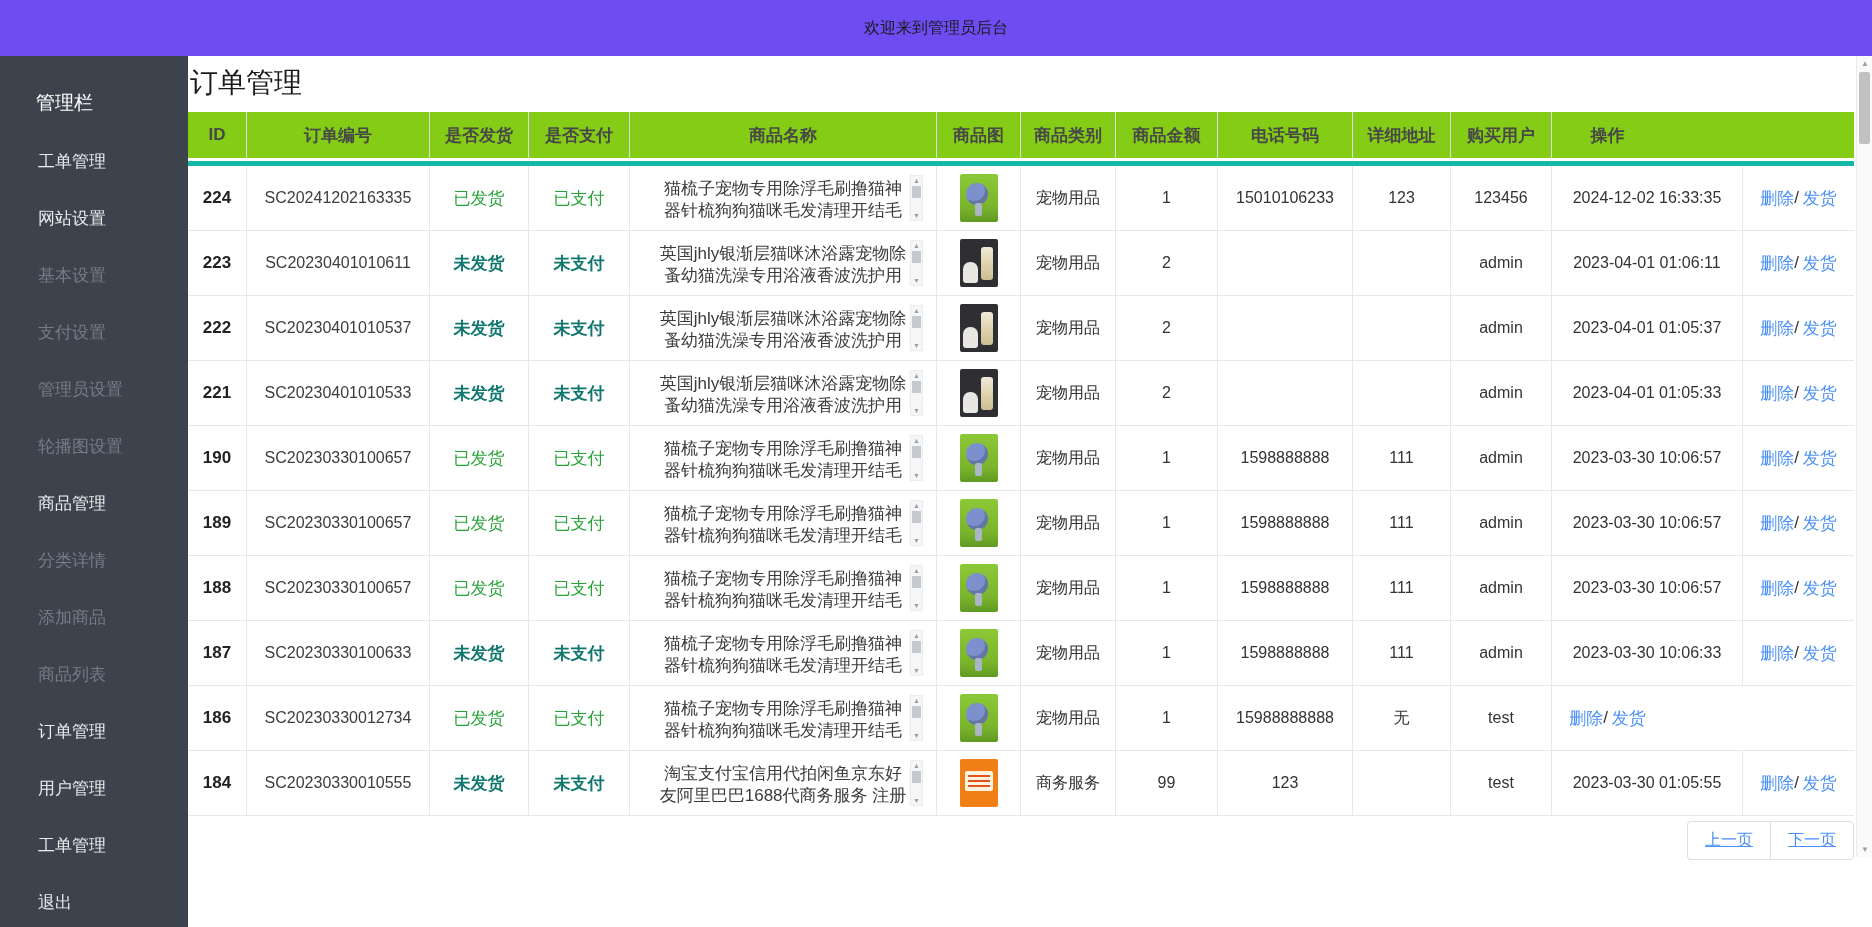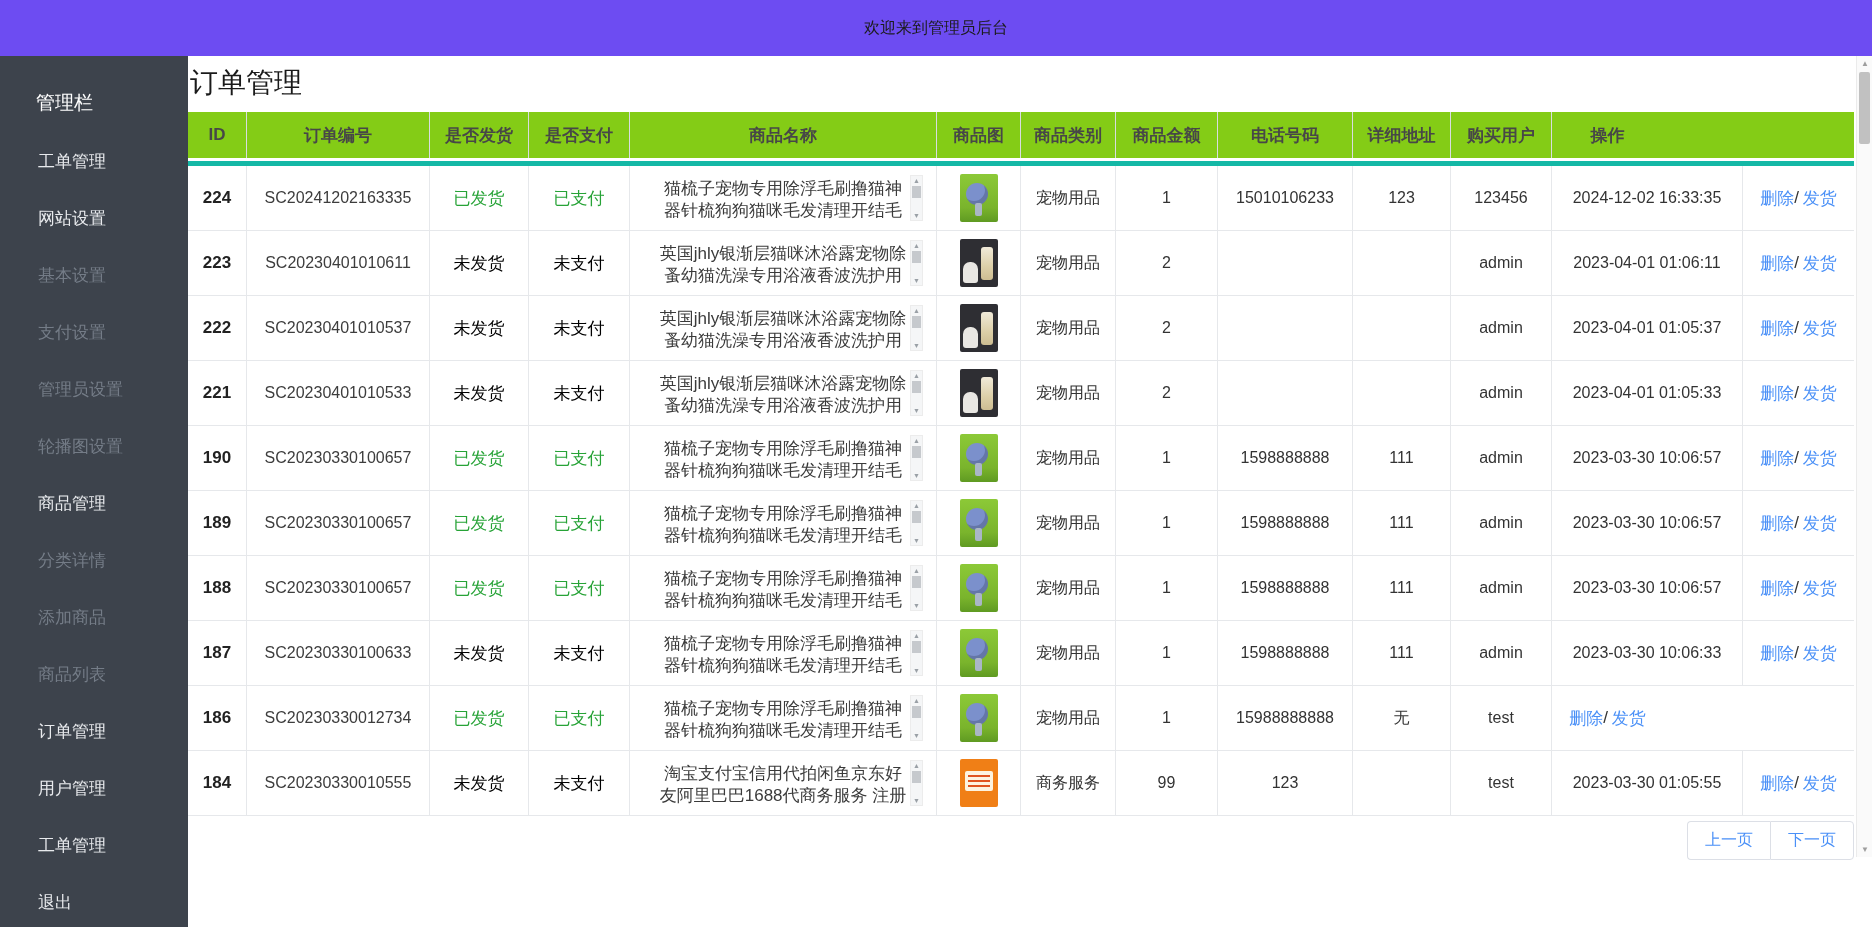--- a/index.html
+++ b/index.html
@@ -34,21 +34,21 @@
   .td:last-child { border-right:none; }
 
   .c0{width:59px}.c1{width:183px}.c2{width:99px}.c3{width:101px}.c4{width:307px}
   .c5{width:84px}.c6{width:95px}.c7{width:102px}.c8{width:135px}.c9{width:98px}
   .c10{width:101px}.c11{width:191px}.c12{width:111px}
 
   .id-cell { font-weight:bold; font-size:17px; color:#222; }
   .order-no { color:#3d3d3d; }
   .status { font-size:17px; }
   .status.green { color:#27a337; }
-  .status.red { color:#000000; }
+  .status.red { color:#0f766e;font-weight:bold; }
 
   .pname-wrap { position:relative; width:100%; height:100%; display:flex;
     align-items:center; justify-content:center; }
   .pname { width:250px; height:41px; overflow:hidden; font-size:17px; line-height:22px;
     color:#3a3a3a; text-align:center; word-break:break-all; }
   .mini-sb { position:absolute; right:13px; top:50%; transform:translateY(-50%);
     width:13px; height:46px; background:#f5f6f7; border:1px solid #ececec;
     display:flex; flex-direction:column; align-items:center; cursor:pointer; }
   .mini-sb .arr { font-size:7px; line-height:9px; color:#9aa0a6; }
   .mini-sb .mthumb { width:9px; height:12px; background:#c6c9cd; margin-top:1px; }
@@ -71,21 +71,21 @@
     height:20px; background:#fdf3df; border-radius:2px; }
   .thumb.service-card::after { content:""; position:absolute; left:8px; top:16px; right:8px;
     height:12px; background:repeating-linear-gradient(180deg,#e0541f 0 2px,transparent 2px 5px); }
 
   .ops { font-size:17px;align-items:center; }
   .ops a { color:#4a90f7; text-decoration:none; cursor:pointer; }
   .ops .sep { color:#333; margin-right:4px; }
 
   .pager { position:absolute; right:18px; top:765px; display:flex; }
   .pg-btn { padding:8px 17px; border:1px solid #dcdfe6; background:#fff; color:#4a90f7;
-    font-size:16px; cursor:pointer; }
+    font-size:16px; cursor:pointer;text-decoration:underline; }
   .pg-btn.prev { border-radius:4px 0 0 4px; border-right:none; }
   .pg-btn.next { border-radius:0 4px 4px 0; }
 
   
   .vscroll { position:absolute; right:0; top:56px; width:16px; height:801px;
     background:#fafafa; border-left:1px solid #ebebeb; }
   .vs-up { position:absolute; top:3px; left:4px; font-size:8px; color:#9e9e9e; }
   .vs-thumb { position:absolute; top:16px; left:2px; width:11px; height:72px;
     background:#c1c1c1; border-radius:2px; }
   .vs-down { position:absolute; bottom:3px; left:4px; font-size:8px; color:#9e9e9e; }

